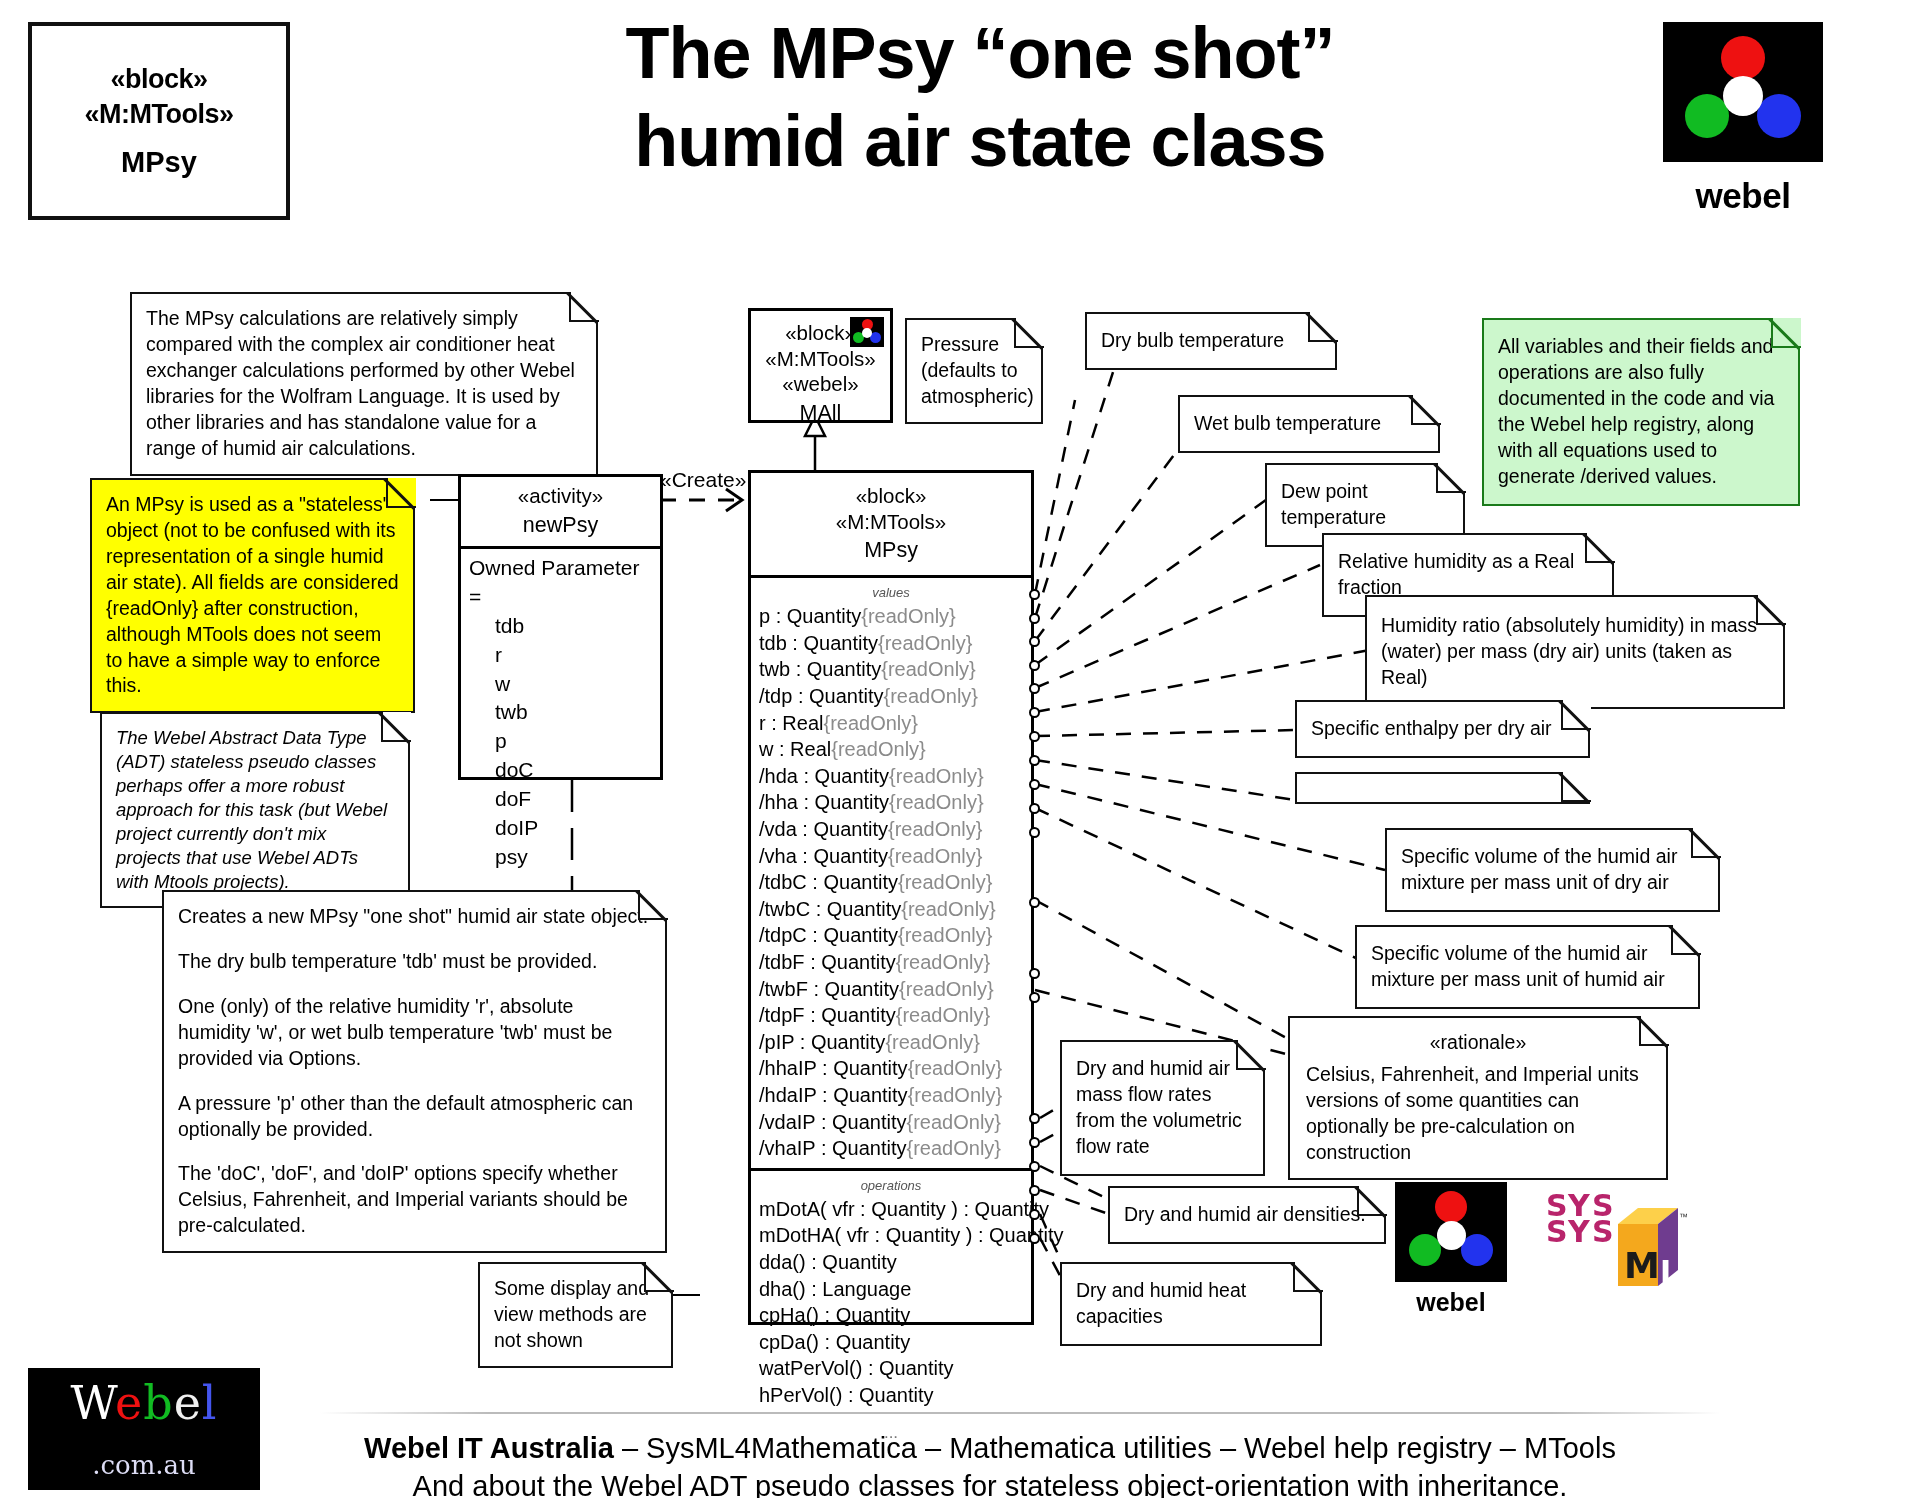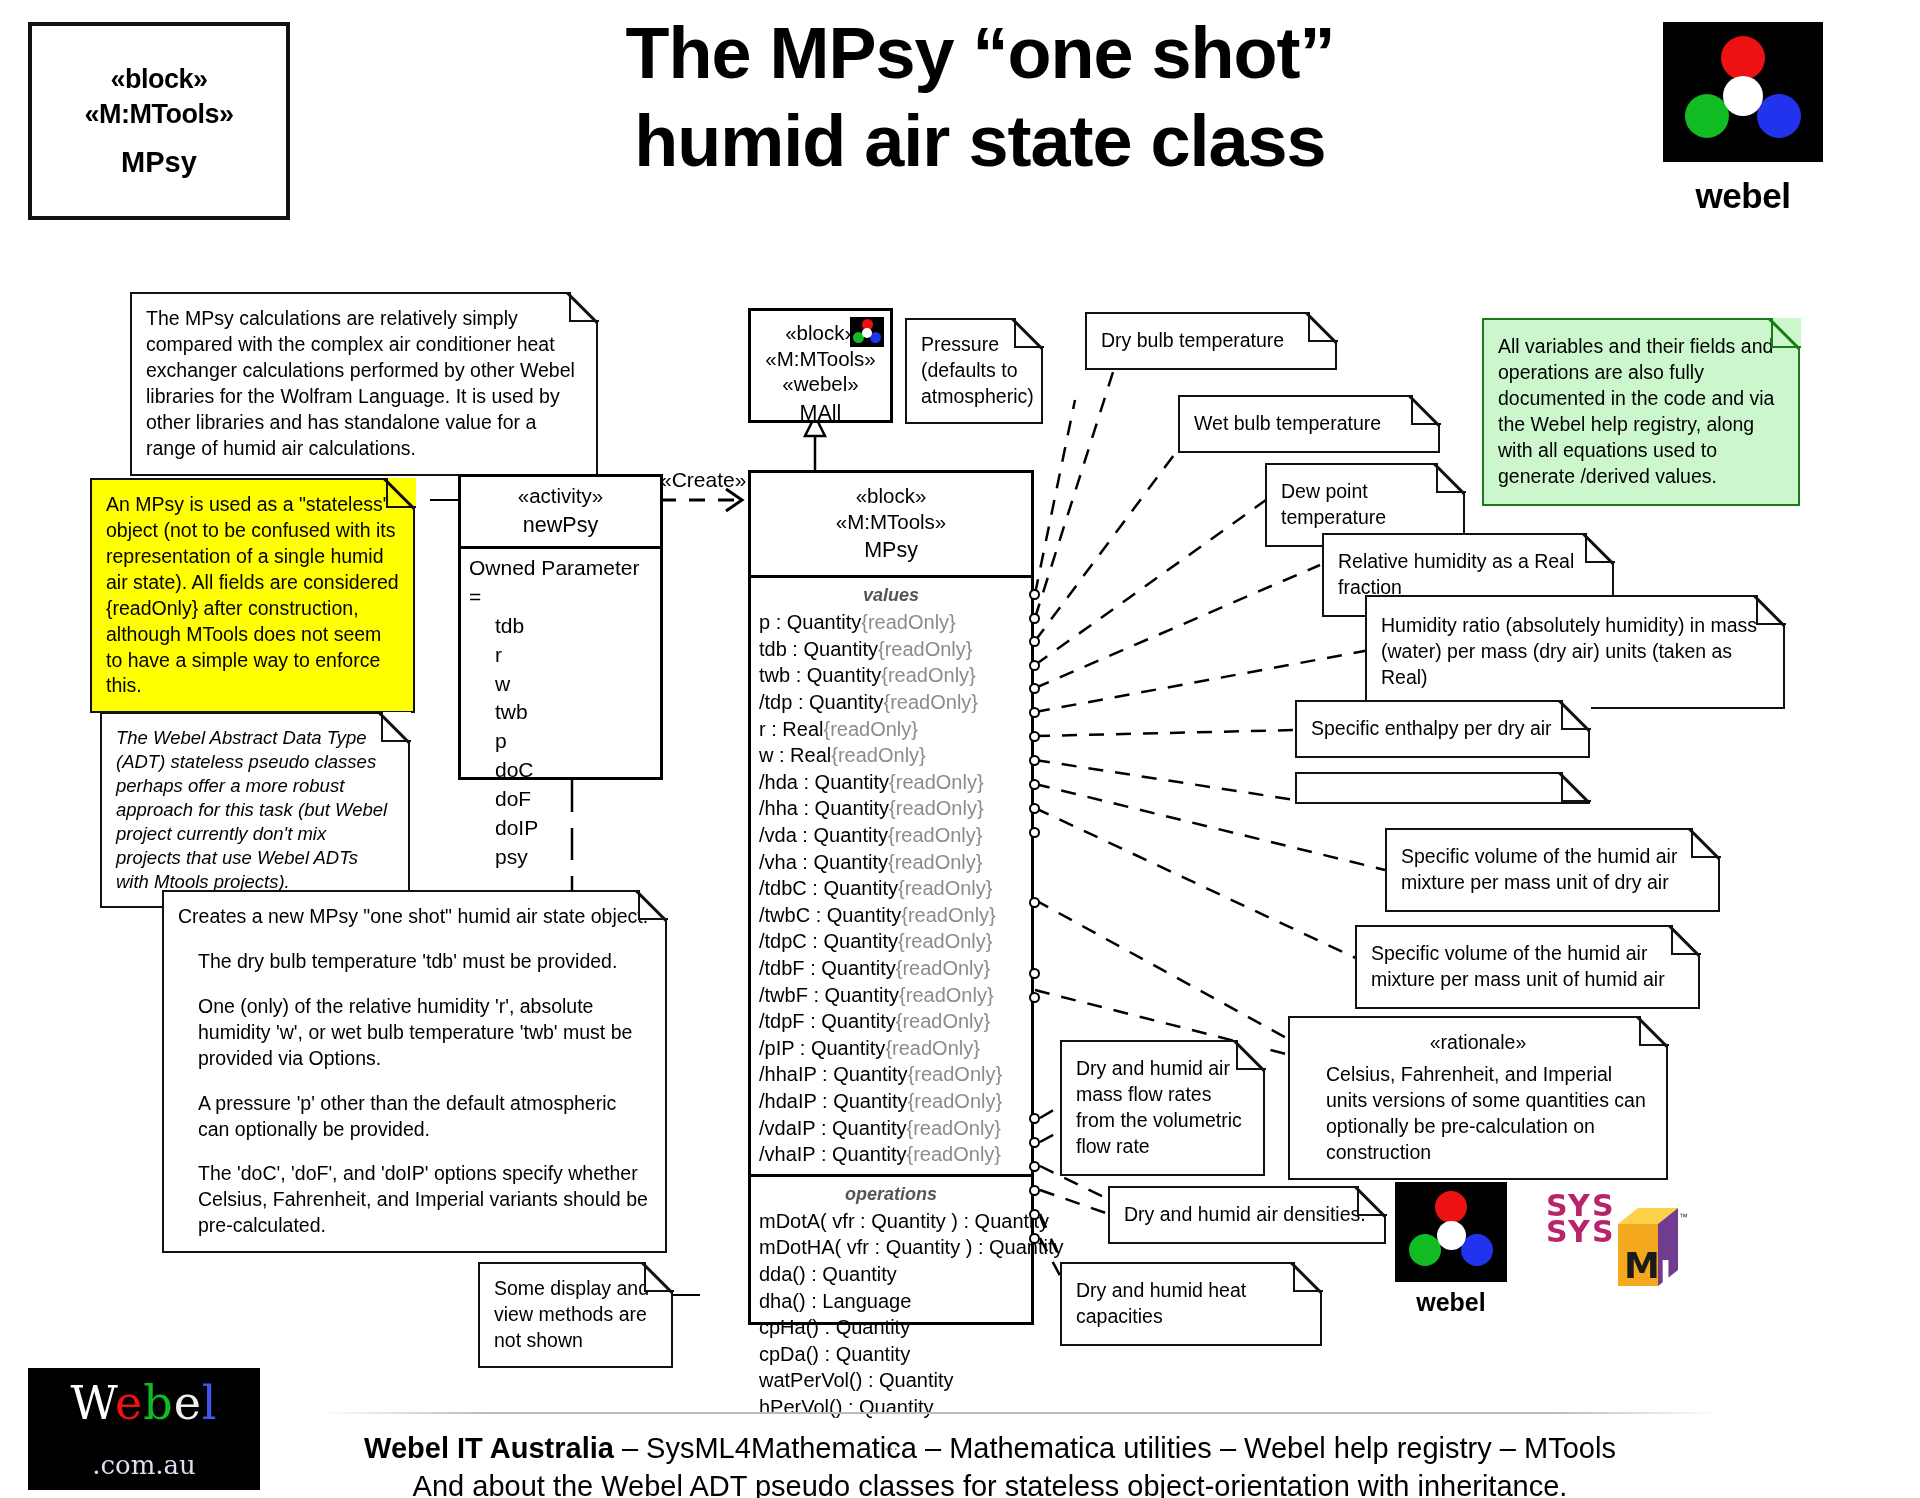--- a/index.html
+++ b/index.html
@@ -51,42 +51,42 @@
     position:absolute; right:-2.5px; top:-2.5px; width:30px; height:30px;
     background:#fff;
     border-left:2.5px solid #111; border-bottom:2.5px solid #111;
     transform:none;
   }
   .note.yellow { background:#ffff00; }
   .note.yellow .fold { background:#ffff00; }
   .note.green { background:#ccf7cc; border-color:#1a7a1a; }
   .note.green .fold { background:#ccf7cc; border-left-color:#1a7a1a; border-bottom-color:#1a7a1a; }
   .note p { margin:0; }
-  .note p + p { margin-top:19px;margin-left:20px; }
+  .note p + p { margin-top:19px; }
   .note.italic { font-style:italic; font-size:18.5px; line-height:1.3; }
 
   
   .note .foldline {
     position:absolute; right:-2px; top:-2px; width:32px; height:32px;
     overflow:hidden;
   }
   .note .foldline:after{
     content:""; position:absolute; width:46px; height:2.5px; background:#111;
     transform:rotate(45deg); left:-7px; top:14px;
   }
   .note.green .foldline:after{ background:#1a7a1a; }
 
   
   .clsbox { position:absolute; background:#fff; border:3px solid #000; }
   .cls-head { text-align:center; padding:6px 8px 8px; }
   .cls-head .st { font-size:20.5px; line-height:1.25; }
   .cls-head .nm { font-size:21.5px; font-weight:normal; margin-top:4px; }
   .cls-sep { border-top:3px solid #000; }
   .cls-body { padding:5px 8px 8px 8px; }
-  .compart-title { text-align:center; font-size:18px; font-style:italic; color:#555; margin:2px 0 3px;font-weight:bold; }
+  .compart-title { text-align:center; font-size:13px; font-style:italic; color:#555; margin:2px 0 3px; }
   .feat { font-size:20px; line-height:1.33; white-space:nowrap; }
   .feat .ro { color:#8b8b8b; }
   .param { font-size:21px; line-height:1.38; }
   .param.ind { padding-left:26px; }
 
   
   .port { position:absolute; width:11px; height:11px; border:2.5px solid #000;
           border-radius:50%; background:#fff; }
 
   

